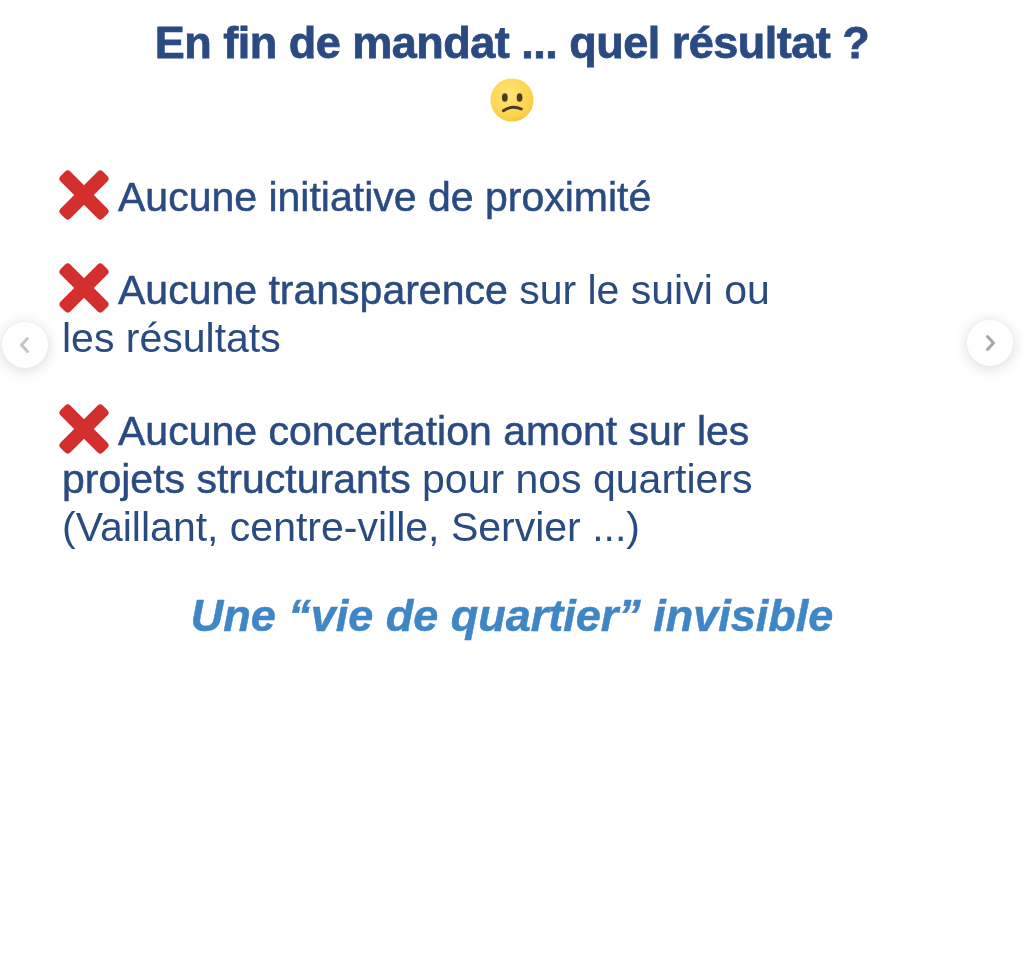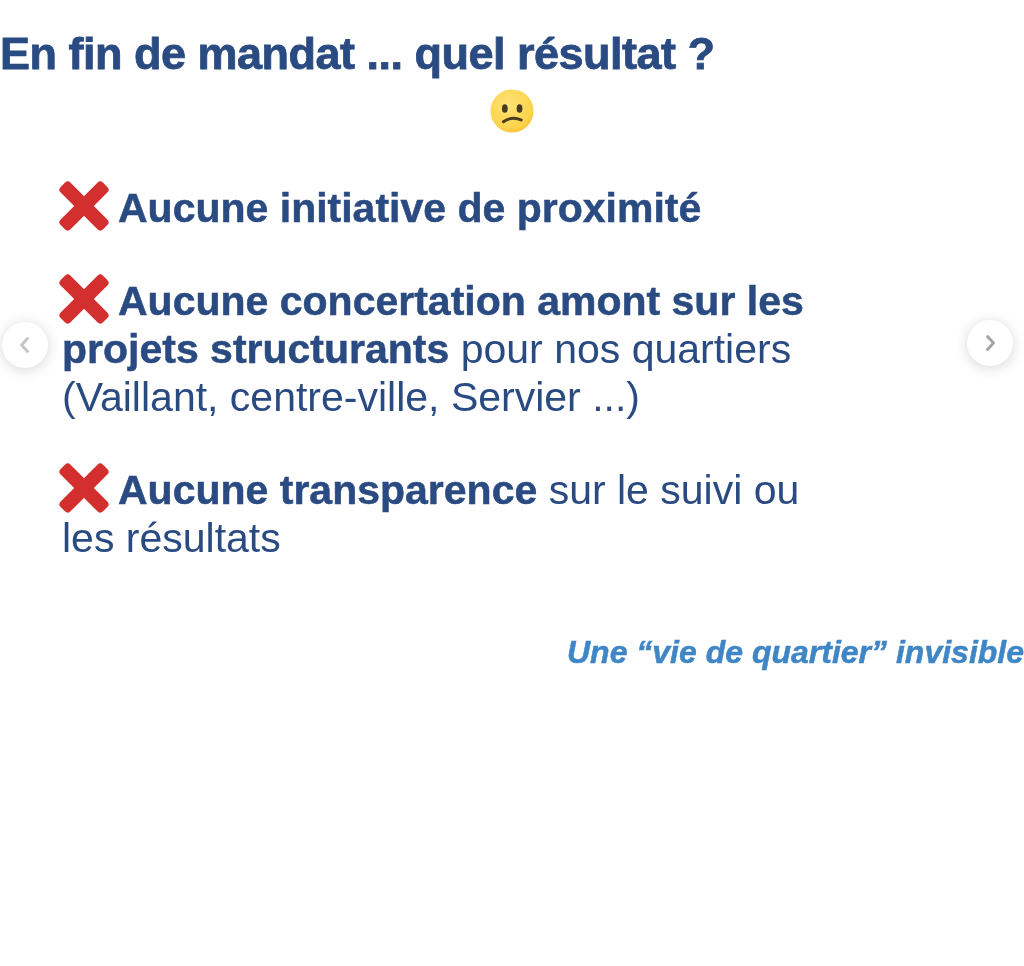--- a/index.html
+++ b/index.html
@@ -7,21 +7,22 @@
     position: relative;
     width: 1024px;
     height: 966px;
     background: #ffffff;
     font-family: "Liberation Sans", sans-serif;
     color: #2a4b82;
     overflow: hidden;
   }
   .title {
     margin: 0;
-    padding-top: 28px;
+    padding-top: 17px;
+    text-align: center;
     font-size: 45px;
     font-weight: 700;
     letter-spacing: -0.5px;
     color: #2a4b82;
     -webkit-text-stroke: 0.8px #2a4b82;
   }
   .emoji-wrap {
     width: 46px;
     height: 46px;
     margin: 8px auto 0 auto;
@@ -41,21 +42,21 @@
   }
   .item {
     white-space: pre-wrap;
     font-size: 41px;
     line-height: 48px;
     margin-top: 45px;
     color: #2a4b82;
   }
   .item:first-child { margin-top: 0; }
   .item .bold {
-    font-weight: 700;
+    font-weight: 400;
     -webkit-text-stroke: 0.5px #2a4b82;
   }
   .item .rest { font-weight: 400; }
   .xmark {
     position: relative;
     display: inline-block;
     width: 44px;
     height: 44px;
     margin-right: 12px;
     vertical-align: -6px;
@@ -71,23 +72,23 @@
   }
   .xmark i.a { transform: rotate(45deg); }
   .xmark i.b { transform: rotate(-45deg); }
   .note {
     font-style: italic;
     font-weight: 400;
     margin-left: 88px;
     white-space: normal;
   }
   .footer {
-    margin-top: 72px;
-    text-align: right;
-    font-size: 32px;
+    margin-top: 39px;
+    text-align: center;
+    font-size: 45px;
     font-weight: 700;
     font-style: italic;
     color: #3f86c6;
     -webkit-text-stroke: 0.5px #3f86c6;
   }
   .nav-btn {
     position: absolute;
     width: 46px;
     height: 46px;
     border-radius: 50%;
@@ -123,25 +124,25 @@
       </defs>
       <circle cx="32" cy="32" r="30" fill="url(#faceg)"></circle>
       <ellipse cx="22" cy="28.5" rx="4" ry="6" fill="#4a3b20"></ellipse>
       <ellipse cx="42.5" cy="28.5" rx="4" ry="6" fill="#4a3b20"></ellipse>
       <path d="M20 47 Q32 38.5 45 44.5" stroke="#4a3b20" stroke-width="4" fill="none" stroke-linecap="round"></path>
     </svg>
   </div>
 
   <div class="list">
     <div class="item"><span class="xmark"><i class="a"></i><i class="b"></i></span><span class="bold">Aucune initiative de proximité</span><span class="rest"></span></div>
+    <div class="item"><span class="xmark"><i class="a"></i><i class="b"></i></span><span class="bold">Aucune transparence</span><span class="rest"> sur le suivi ou
+les résultats</span></div>
     <div class="item"><span class="xmark"><i class="a"></i><i class="b"></i></span><span class="bold">Aucune concertation amont sur les
 projets structurants</span><span class="rest"> pour nos quartiers
 (Vaillant, centre-ville, Servier ...)</span></div>
-    <div class="item"><span class="xmark"><i class="a"></i><i class="b"></i></span><span class="bold">Aucune transparence</span><span class="rest"> sur le suivi ou
-les résultats</span></div>
   </div>
 
   <div class="footer">Une “vie de quartier” invisible</div>
 
   <button class="nav-btn nav-prev">
     <svg class="chev" width="20" height="20" viewBox="0 0 20 20">
       <polyline points="12.5,3.5 6.5,10 12.5,16.5" fill="none" stroke="#c3c6c9" stroke-width="3" stroke-linecap="round" stroke-linejoin="round"></polyline>
     </svg>
   </button>
 

